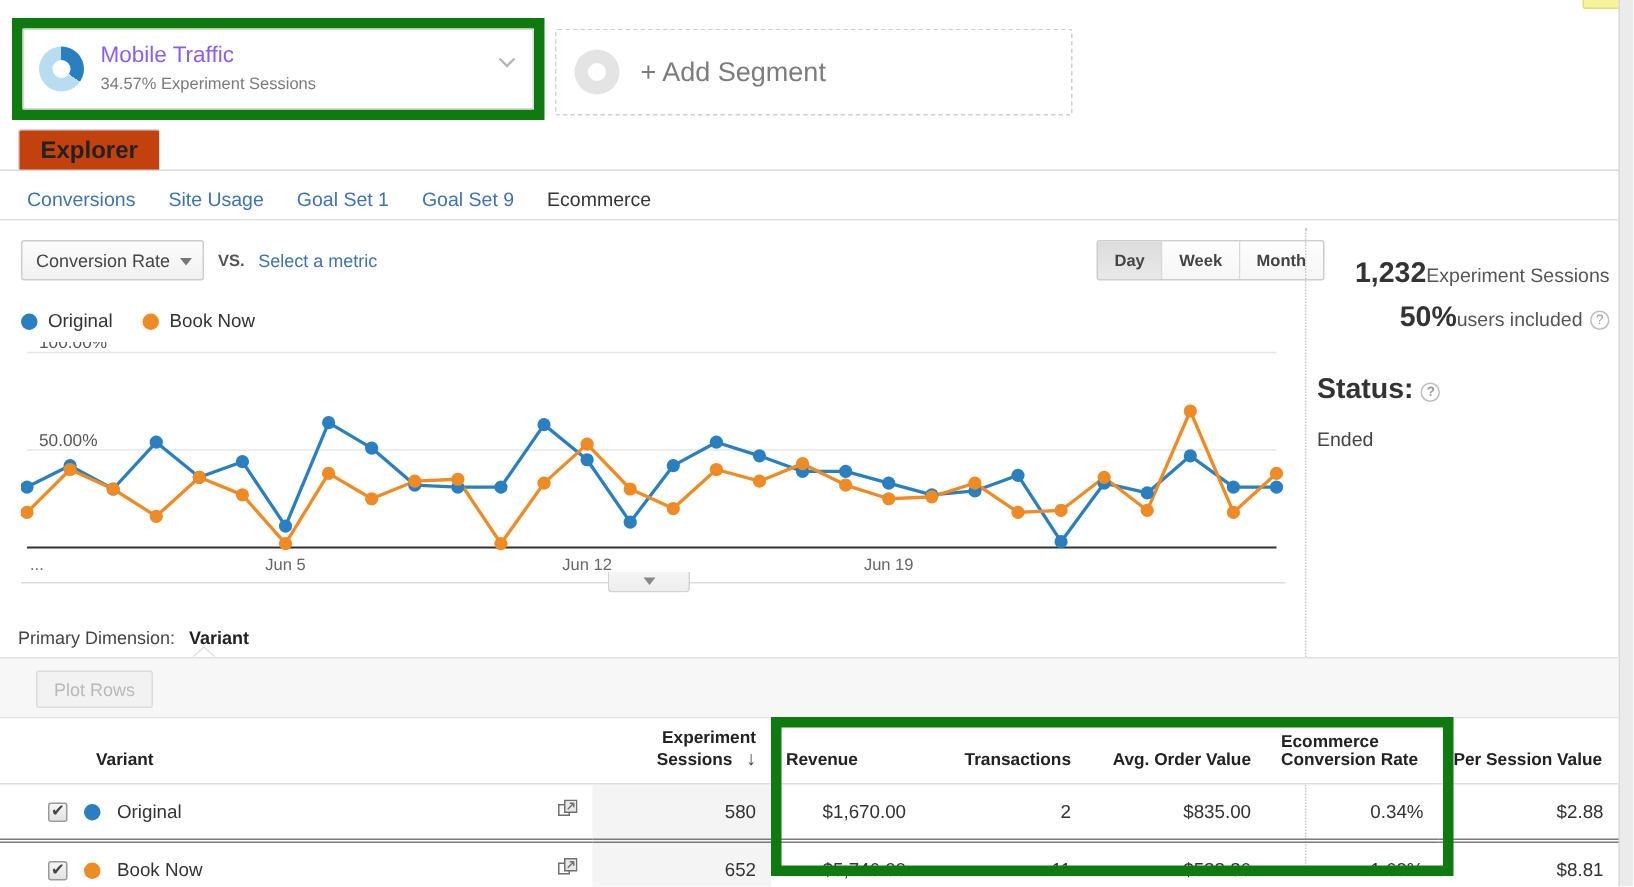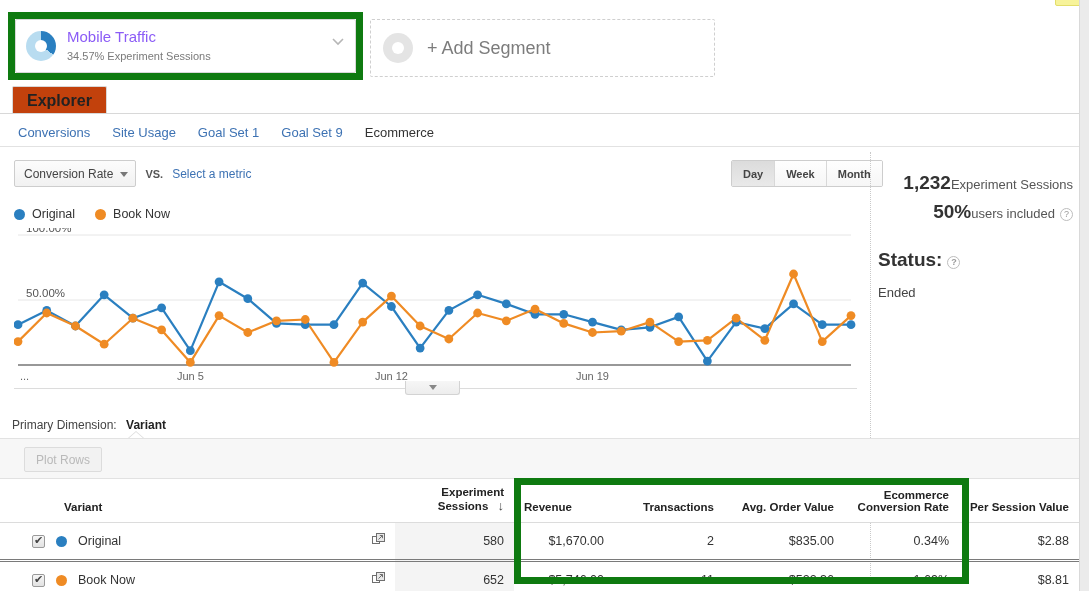--- a/index.html
+++ b/index.html
@@ -197,21 +197,21 @@
   
   .table { position: absolute; left: 0; top: 479px; width: 1079px; }
   table { width: 1079px; border-collapse: collapse; table-layout: fixed; }
   thead th {
     font-size: 11.5px; font-weight: bold; color: #222;
     padding: 7px 10px 9px; vertical-align: bottom; background: #fff;
     border-bottom: 1px solid #dcdcdc;
   }
   th.num, td.num { text-align: right; }
   th.lead, td.lead { text-align: left; }
-  th.center { text-align: right; }
+  th.center { text-align: left; }
   tbody td {
     font-size: 12.5px; color: #333; padding: 10px;
     border-bottom: 1px solid #dcdcdc; height: 34px;
   }
   tbody tr.row-original td { border-bottom: 3px double #7a7a7a; }
   td.shaded { background: #f4f4f4; }
   .cb {
     width: 13px; height: 13px; border: 1px solid #9a9a9a; border-radius: 2px;
     background: linear-gradient(#f6f6f6, #e2e2e2);
     display: inline-block; position: relative; cursor: pointer;

